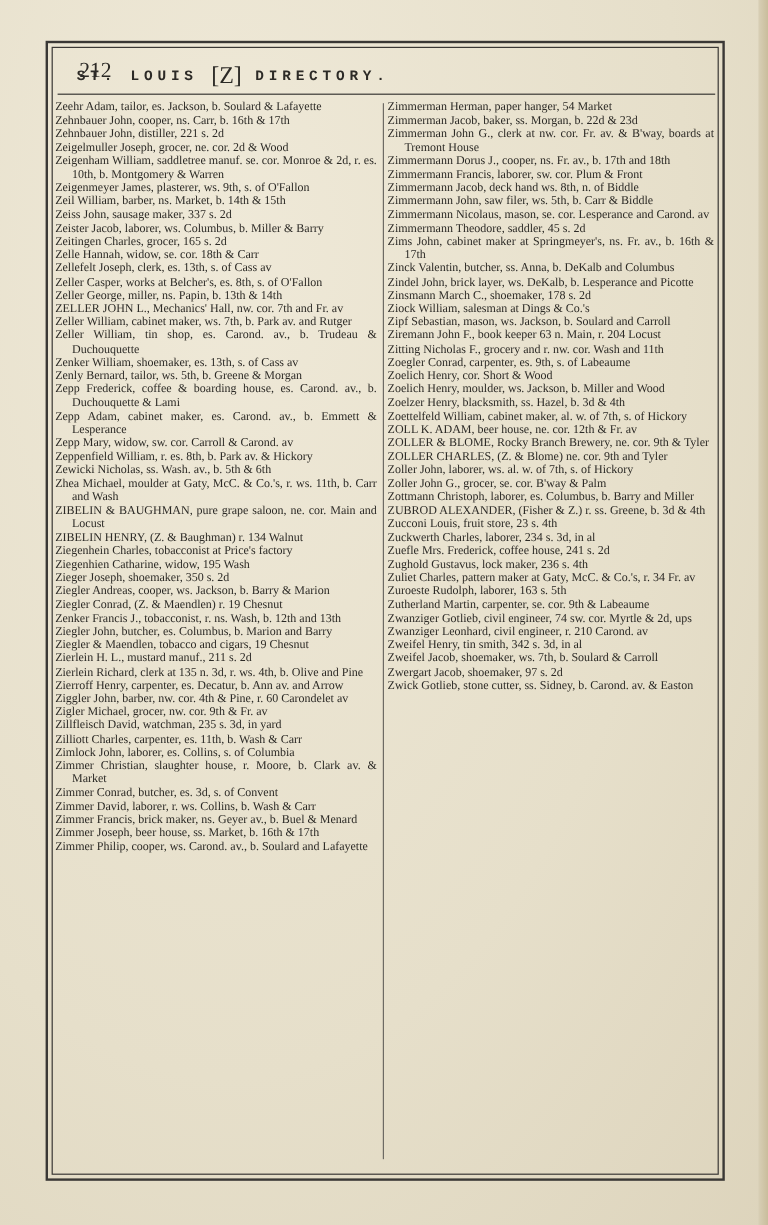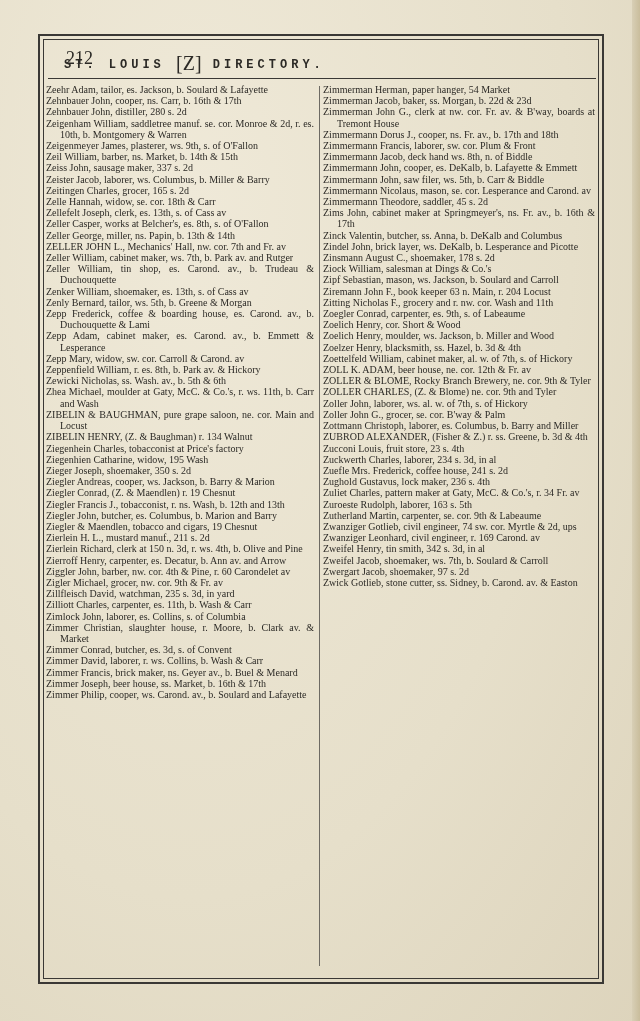--- a/index.html
+++ b/index.html
@@ -69,21 +69,22 @@
     <span>ST. LOUIS</span>
     <span class="letter">[Z]</span>
     <span>DIRECTORY.</span>
   </div>
 </div>
 <div class="header-rule"></div>
 
 <div class="column left" id="col-left">
     <p class="entry">Zeehr Adam, tailor, es. Jackson, b. Soulard &amp; Lafayette</p>
     <p class="entry">Zehnbauer John, cooper, ns. Carr, b. 16th &amp; 17th</p>
-    <p class="entry">Zehnbauer John, distiller, 280 s. 2d</p>
+    <p class="entry">Zehnbauer John, distiller, 221 s. 2d</p>
+    <p class="entry">Zeigelmuller Joseph, grocer, ne. cor. 2d &amp; Wood</p>
     <p class="entry">Zeigenham William, saddletree manuf. se. cor. Monroe &amp; 2d, r. es. 10th, b. Montgomery &amp; Warren</p>
     <p class="entry">Zeigenmeyer James, plasterer, ws. 9th, s. of O'Fallon</p>
     <p class="entry">Zeil William, barber, ns. Market, b. 14th &amp; 15th</p>
     <p class="entry">Zeiss John, sausage maker, 337 s. 2d</p>
     <p class="entry">Zeister Jacob, laborer, ws. Columbus, b. Miller &amp; Barry</p>
     <p class="entry">Zeitingen Charles, grocer, 165 s. 2d</p>
     <p class="entry">Zelle Hannah, widow, se. cor. 18th &amp; Carr</p>
     <p class="entry">Zellefelt Joseph, clerk, es. 13th, s. of Cass av</p>
     <p class="entry">Zeller Casper, works at Belcher's, es. 8th, s. of O'Fallon</p>
     <p class="entry">Zeller George, miller, ns. Papin, b. 13th &amp; 14th</p>
@@ -98,25 +99,25 @@
     <p class="entry">Zeppenfield William, r. es. 8th, b. Park av. &amp; Hickory</p>
     <p class="entry">Zewicki Nicholas, ss. Wash. av., b. 5th &amp; 6th</p>
     <p class="entry">Zhea Michael, moulder at Gaty, McC. &amp; Co.'s, r. ws. 11th, b. Carr and Wash</p>
     <p class="entry">ZIBELIN &amp; BAUGHMAN, pure grape saloon, ne. cor. Main and Locust</p>
     <p class="entry">ZIBELIN HENRY, (Z. &amp; Baughman) r. 134 Walnut</p>
     <p class="entry">Ziegenhein Charles, tobacconist at Price's factory</p>
     <p class="entry">Ziegenhien Catharine, widow, 195 Wash</p>
     <p class="entry">Zieger Joseph, shoemaker, 350 s. 2d</p>
     <p class="entry">Ziegler Andreas, cooper, ws. Jackson, b. Barry &amp; Marion</p>
     <p class="entry">Ziegler Conrad, (Z. &amp; Maendlen) r. 19 Chesnut</p>
-    <p class="entry">Ziegler Francis J., tobacconist, r. ns. Wash, b. 12th and 13th</p>
+    <p class="entry">Zenker Francis J., tobacconist, r. ns. Wash, b. 12th and 13th</p>
     <p class="entry">Ziegler John, butcher, es. Columbus, b. Marion and Barry</p>
     <p class="entry">Ziegler &amp; Maendlen, tobacco and cigars, 19 Chesnut</p>
     <p class="entry">Zierlein H. L., mustard manuf., 211 s. 2d</p>
-    <p class="entry">Zierlein Richard, clerk at 150 n. 3d, r. ws. 4th, b. Olive and Pine</p>
+    <p class="entry">Zierlein Richard, clerk at 135 n. 3d, r. ws. 4th, b. Olive and Pine</p>
     <p class="entry">Zierroff Henry, carpenter, es. Decatur, b. Ann av. and Arrow</p>
     <p class="entry">Ziggler John, barber, nw. cor. 4th &amp; Pine, r. 60 Carondelet av</p>
     <p class="entry">Zigler Michael, grocer, nw. cor. 9th &amp; Fr. av</p>
     <p class="entry">Zillfleisch David, watchman, 235 s. 3d, in yard</p>
     <p class="entry">Zilliott Charles, carpenter, es. 11th, b. Wash &amp; Carr</p>
     <p class="entry">Zimlock John, laborer, es. Collins, s. of Columbia</p>
     <p class="entry">Zimmer Christian, slaughter house, r. Moore, b. Clark av. &amp; Market</p>
     <p class="entry">Zimmer Conrad, butcher, es. 3d, s. of Convent</p>
     <p class="entry">Zimmer David, laborer, r. ws. Collins, b. Wash &amp; Carr</p>
     <p class="entry">Zimmer Francis, brick maker, ns. Geyer av., b. Buel &amp; Menard</p>
@@ -124,28 +125,27 @@
     <p class="entry">Zimmer Philip, cooper, ws. Carond. av., b. Soulard and Lafayette</p>
   </div>
 <div class="column-divider"></div>
 <div class="column right" id="col-right">
     <p class="entry">Zimmerman Herman, paper hanger, 54 Market</p>
     <p class="entry">Zimmerman Jacob, baker, ss. Morgan, b. 22d &amp; 23d</p>
     <p class="entry">Zimmerman John G., clerk at nw. cor. Fr. av. &amp; B'way, boards at Tremont House</p>
     <p class="entry">Zimmermann Dorus J., cooper, ns. Fr. av., b. 17th and 18th</p>
     <p class="entry">Zimmermann Francis, laborer, sw. cor. Plum &amp; Front</p>
     <p class="entry">Zimmermann Jacob, deck hand ws. 8th, n. of Biddle</p>
-    <p class="entry">Zimmermann John, cooper, es. DeKalb, b. Lafayette &amp; Emmett</p>
     <p class="entry">Zimmermann John, saw filer, ws. 5th, b. Carr &amp; Biddle</p>
     <p class="entry">Zimmermann Nicolaus, mason, se. cor. Lesperance and Carond. av</p>
     <p class="entry">Zimmermann Theodore, saddler, 45 s. 2d</p>
     <p class="entry">Zims John, cabinet maker at Springmeyer's, ns. Fr. av., b. 16th &amp; 17th</p>
     <p class="entry">Zinck Valentin, butcher, ss. Anna, b. DeKalb and Columbus</p>
     <p class="entry">Zindel John, brick layer, ws. DeKalb, b. Lesperance and Picotte</p>
-    <p class="entry">Zinsmann August C., shoemaker, 178 s. 2d</p>
+    <p class="entry">Zinsmann March C., shoemaker, 178 s. 2d</p>
     <p class="entry">Ziock William, salesman at Dings &amp; Co.'s</p>
     <p class="entry">Zipf Sebastian, mason, ws. Jackson, b. Soulard and Carroll</p>
     <p class="entry">Ziremann John F., book keeper 63 n. Main, r. 204 Locust</p>
     <p class="entry">Zitting Nicholas F., grocery and r. nw. cor. Wash and 11th</p>
     <p class="entry">Zoegler Conrad, carpenter, es. 9th, s. of Labeaume</p>
     <p class="entry">Zoelich Henry, cor. Short &amp; Wood</p>
     <p class="entry">Zoelich Henry, moulder, ws. Jackson, b. Miller and Wood</p>
     <p class="entry">Zoelzer Henry, blacksmith, ss. Hazel, b. 3d &amp; 4th</p>
     <p class="entry">Zoettelfeld William, cabinet maker, al. w. of 7th, s. of Hickory</p>
     <p class="entry">ZOLL K. ADAM, beer house, ne. cor. 12th &amp; Fr. av</p>
@@ -156,18 +156,18 @@
     <p class="entry">Zottmann Christoph, laborer, es. Columbus, b. Barry and Miller</p>
     <p class="entry">ZUBROD ALEXANDER, (Fisher &amp; Z.) r. ss. Greene, b. 3d &amp; 4th</p>
     <p class="entry">Zucconi Louis, fruit store, 23 s. 4th</p>
     <p class="entry">Zuckwerth Charles, laborer, 234 s. 3d, in al</p>
     <p class="entry">Zuefle Mrs. Frederick, coffee house, 241 s. 2d</p>
     <p class="entry">Zughold Gustavus, lock maker, 236 s. 4th</p>
     <p class="entry">Zuliet Charles, pattern maker at Gaty, McC. &amp; Co.'s, r. 34 Fr. av</p>
     <p class="entry">Zuroeste Rudolph, laborer, 163 s. 5th</p>
     <p class="entry">Zutherland Martin, carpenter, se. cor. 9th &amp; Labeaume</p>
     <p class="entry">Zwanziger Gotlieb, civil engineer, 74 sw. cor. Myrtle &amp; 2d, ups</p>
-    <p class="entry">Zwanziger Leonhard, civil engineer, r. 169 Carond. av</p>
+    <p class="entry">Zwanziger Leonhard, civil engineer, r. 210 Carond. av</p>
     <p class="entry">Zweifel Henry, tin smith, 342 s. 3d, in al</p>
     <p class="entry">Zweifel Jacob, shoemaker, ws. 7th, b. Soulard &amp; Carroll</p>
     <p class="entry">Zwergart Jacob, shoemaker, 97 s. 2d</p>
     <p class="entry">Zwick Gotlieb, stone cutter, ss. Sidney, b. Carond. av. &amp; Easton</p>
   </div>
 
 </body></html>

